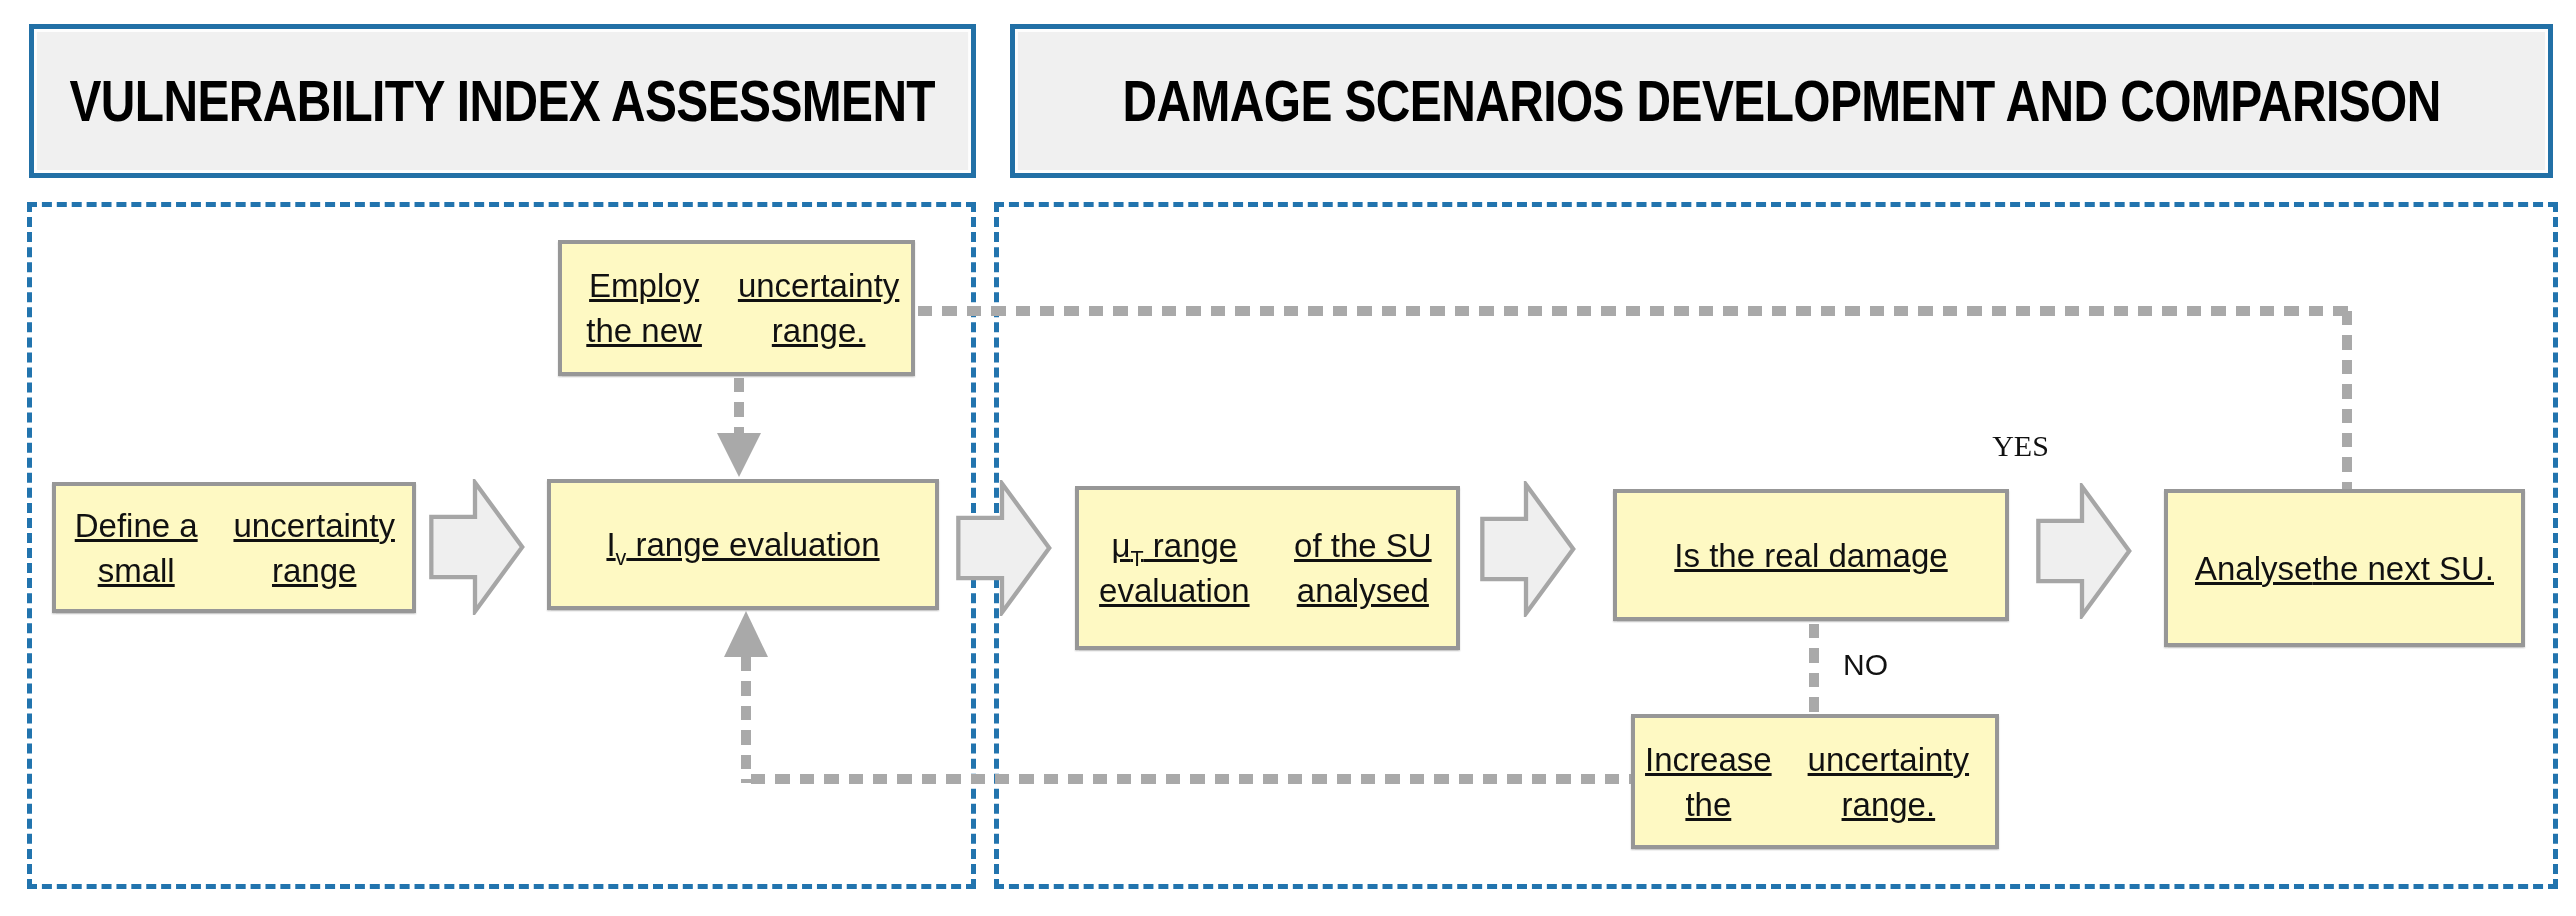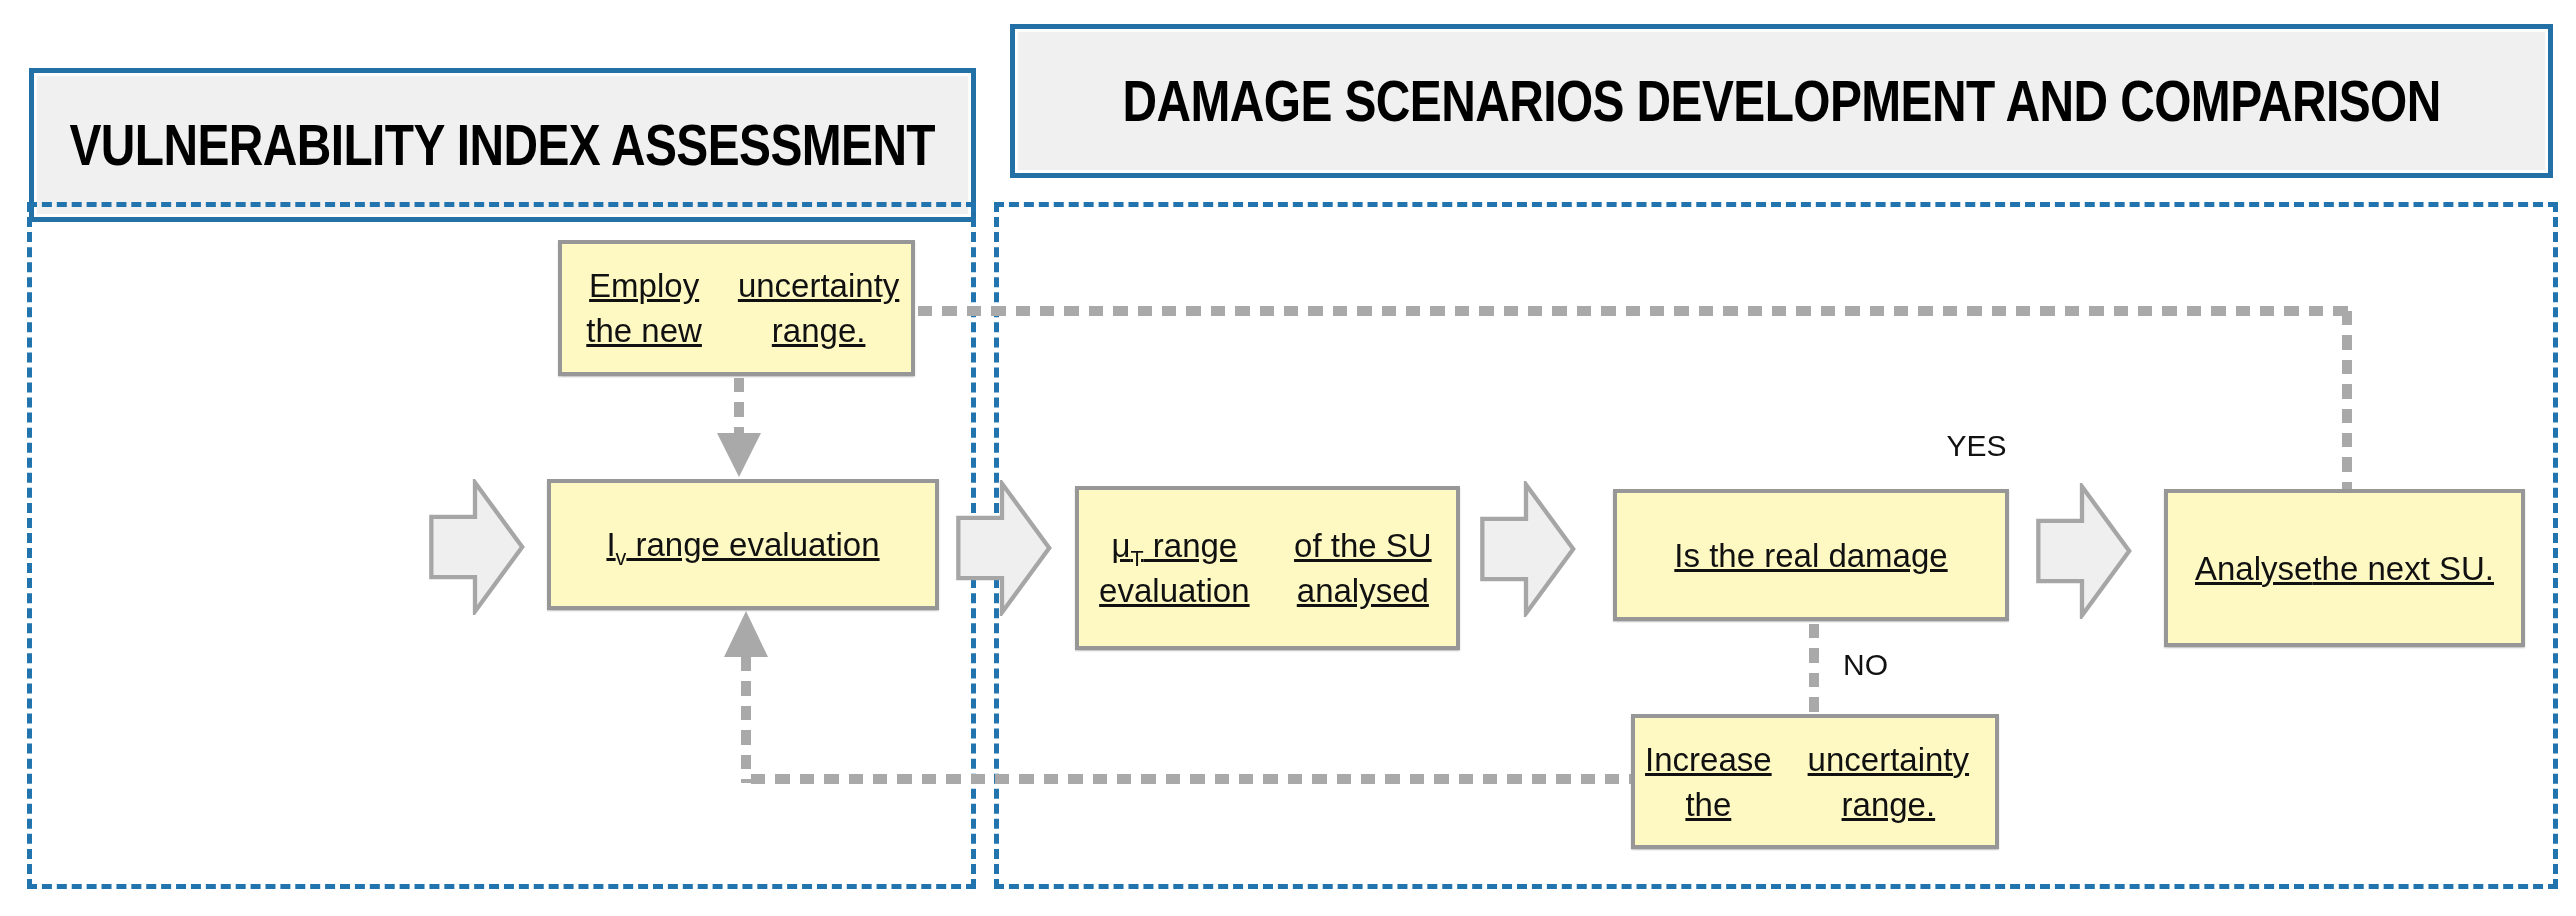--- a/index.html
+++ b/index.html
@@ -100,21 +100,21 @@
     font-weight: 400;
     color: #111111;
     text-align: center;
   }
 </style>
 </head>
 <body>
 
 <div class="canvas">
 
-  <div class="header" style="left:29px; top:24.4px; width:947px; height:154px;margin-top:44px;">
+  <div class="header" style="left:29px; top:24.4px; width:947px; height:154px;">
     <span class="header-text">VULNERABILITY INDEX ASSESSMENT</span>
   </div>
   <div class="header" style="left:1010px; top:24.4px; width:1543px; height:154px;">
     <span class="header-text">DAMAGE SCENARIOS DEVELOPMENT AND COMPARISON</span>
   </div>
 
   <div class="section" style="left:26.5px; top:202px; width:949px; height:687px;"></div>
   <div class="section" style="left:994px; top:202px; width:1564px; height:687px;"></div>
 
   <div class="dot-h" style="left:918px; top:306px; width:1434px;"></div>
@@ -132,20 +132,24 @@
   <svg class="block-arrow" style="left:956px; top:480px;" width="97" height="136" viewBox="0 0 135 190">
     <polygon points="3,53 64,53 64,5 130,95 64,185 64,137 3,137" fill="#efefef" stroke="#a6a6a6" stroke-width="6"></polygon>
   </svg>
   <svg class="block-arrow" style="left:1480px; top:481px;" width="97" height="136" viewBox="0 0 135 190">
     <polygon points="3,53 64,53 64,5 130,95 64,185 64,137 3,137" fill="#efefef" stroke="#a6a6a6" stroke-width="6"></polygon>
   </svg>
   <svg class="block-arrow" style="left:2036px; top:483px;" width="97" height="136" viewBox="0 0 135 190">
     <polygon points="3,53 64,53 64,5 130,95 64,185 64,137 3,137" fill="#efefef" stroke="#a6a6a6" stroke-width="6"></polygon>
   </svg>
 
+  <div class="node" style="left:52px; top:482px; width:364px; height:131px;">
+    <div>Define a small</div>
+    <div>uncertainty range</div>
+  </div>
 
   <div class="node" style="left:558px; top:240px; width:357px; height:136px;">
     <div>Employ the new</div>
     <div>uncertainty range.</div>
   </div>
 
   <div class="node" style="left:547px; top:479px; width:392px; height:131px;">
     <div><span>I</span><sub>v</sub><span> range evaluation</span></div>
   </div>
 
@@ -161,17 +165,17 @@
   <div class="node" style="left:2164px; top:489px; width:361px; height:158px;">
     <div>Analyse</div>
     <div>the next SU.</div>
   </div>
 
   <div class="node" style="left:1631px; top:714px; width:368px; height:135px;">
     <div>Increase the</div>
     <div>uncertainty range.</div>
   </div>
 
-  <div class="flow-label" style="left:1937px; top:429px; width:79px;">YES</div>
+  <div class="flow-label" style="left:1981px; top:429px; width:79px;font-family:Liberation Serif, serif;">YES</div>
   <div class="flow-label" style="left:1843px; top:648px; width:79px; text-align:left;">NO</div>
 
 </div>
 
 
 </body></html>

